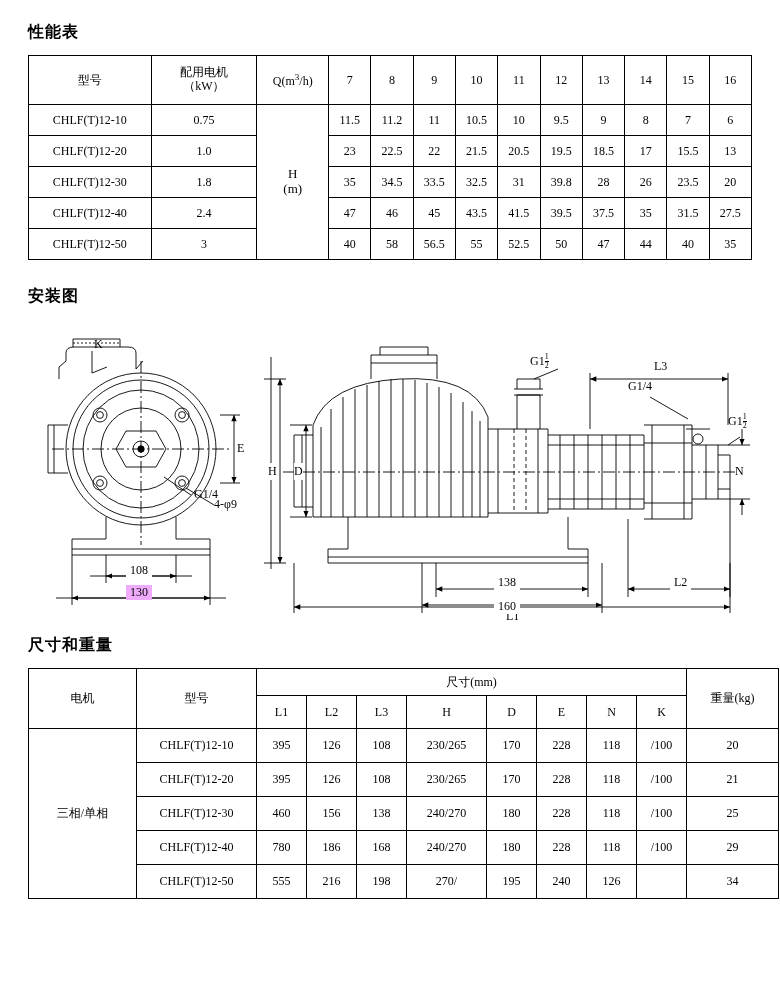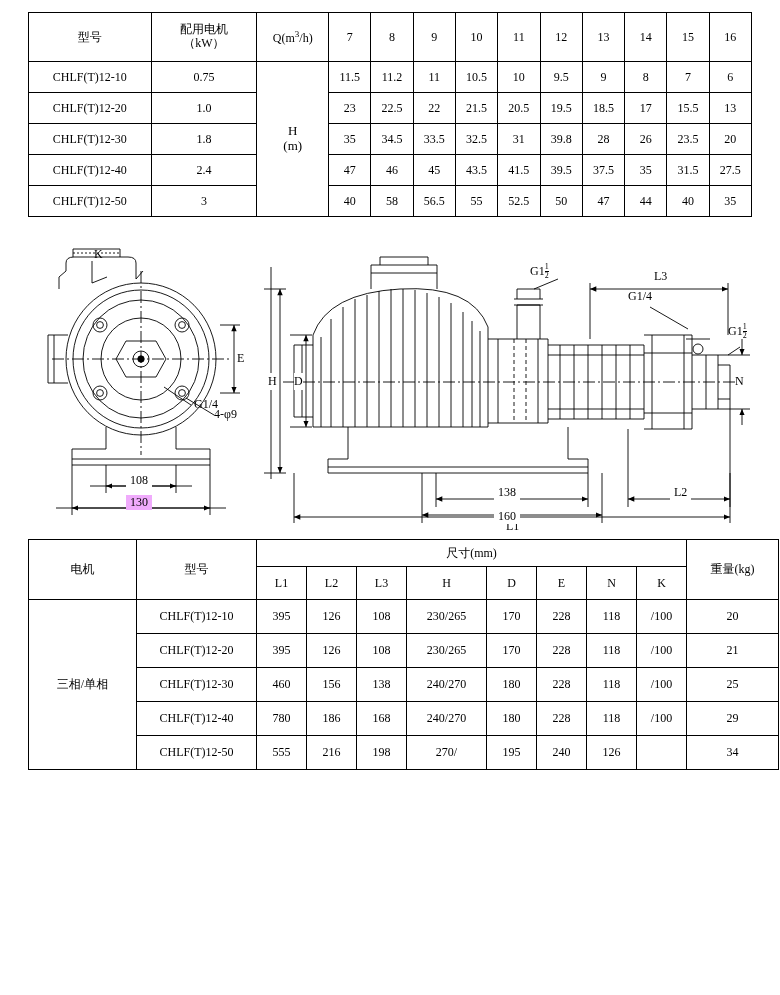--- a/index.html
+++ b/index.html
@@ -77,20 +77,21 @@
   .abs { position: absolute; }
 
   
   .two-line { line-height: 1.15; }
 </style>
 </head>
 <body>
 
 <div class="page">
 
+  <h2 class="section-title" style="margin-top:22px;">性能表</h2>
 
   <div style="height:12px;"></div>
 
   <table class="grid t1">
     <colgroup>
       <col style="width:116px">
       <col style="width:100px">
       <col style="width:68px">
       <col style="width:40px">
       <col style="width:40px">
@@ -199,20 +200,21 @@
         <td>52.5</td>
         <td>50</td>
         <td>47</td>
         <td>44</td>
         <td>40</td>
         <td>35</td>
       </tr>
     </tbody>
   </table>
 
+  <h2 class="section-title" style="margin-top:26px;">安装图</h2>
 
   <div class="drawing" style="margin-top:10px;">
     <svg width="724" height="300" viewBox="0 0 724 300" xmlns="http://www.w3.org/2000/svg" style="stroke:#000; fill:none; stroke-width:0.9;">
       <defs>
         <marker id="ah" markerWidth="8" markerHeight="8" refX="7" refY="3" orient="auto">
           <path d="M0,0 L7,3 L0,6 z" fill="#000" stroke="none"></path>
         </marker>
         <marker id="ahs" markerWidth="8" markerHeight="8" refX="0" refY="3" orient="auto">
           <path d="M7,0 L0,3 L7,6 z" fill="#000" stroke="none"></path>
         </marker>
@@ -402,20 +404,21 @@
       <span>G1</span><span class="frac"><span class="num">1</span><span class="den">2</span></span>
     </span>
 
     <span class="abs lbl" style="left:600px; top:62px;">G1/4</span>
 
     <span class="abs lbl" style="left:700px; top:96px;">
       <span>G1</span><span class="frac"><span class="num">1</span><span class="den">2</span></span>
     </span>
   </div>
 
+  <h2 class="section-title" style="margin-top:18px;">尺寸和重量</h2>
 
   <div style="height:12px;"></div>
 
   <table class="grid t2">
     <colgroup>
       <col style="width:108px">
       <col style="width:120px">
       <col style="width:50px">
       <col style="width:50px">
       <col style="width:50px">

